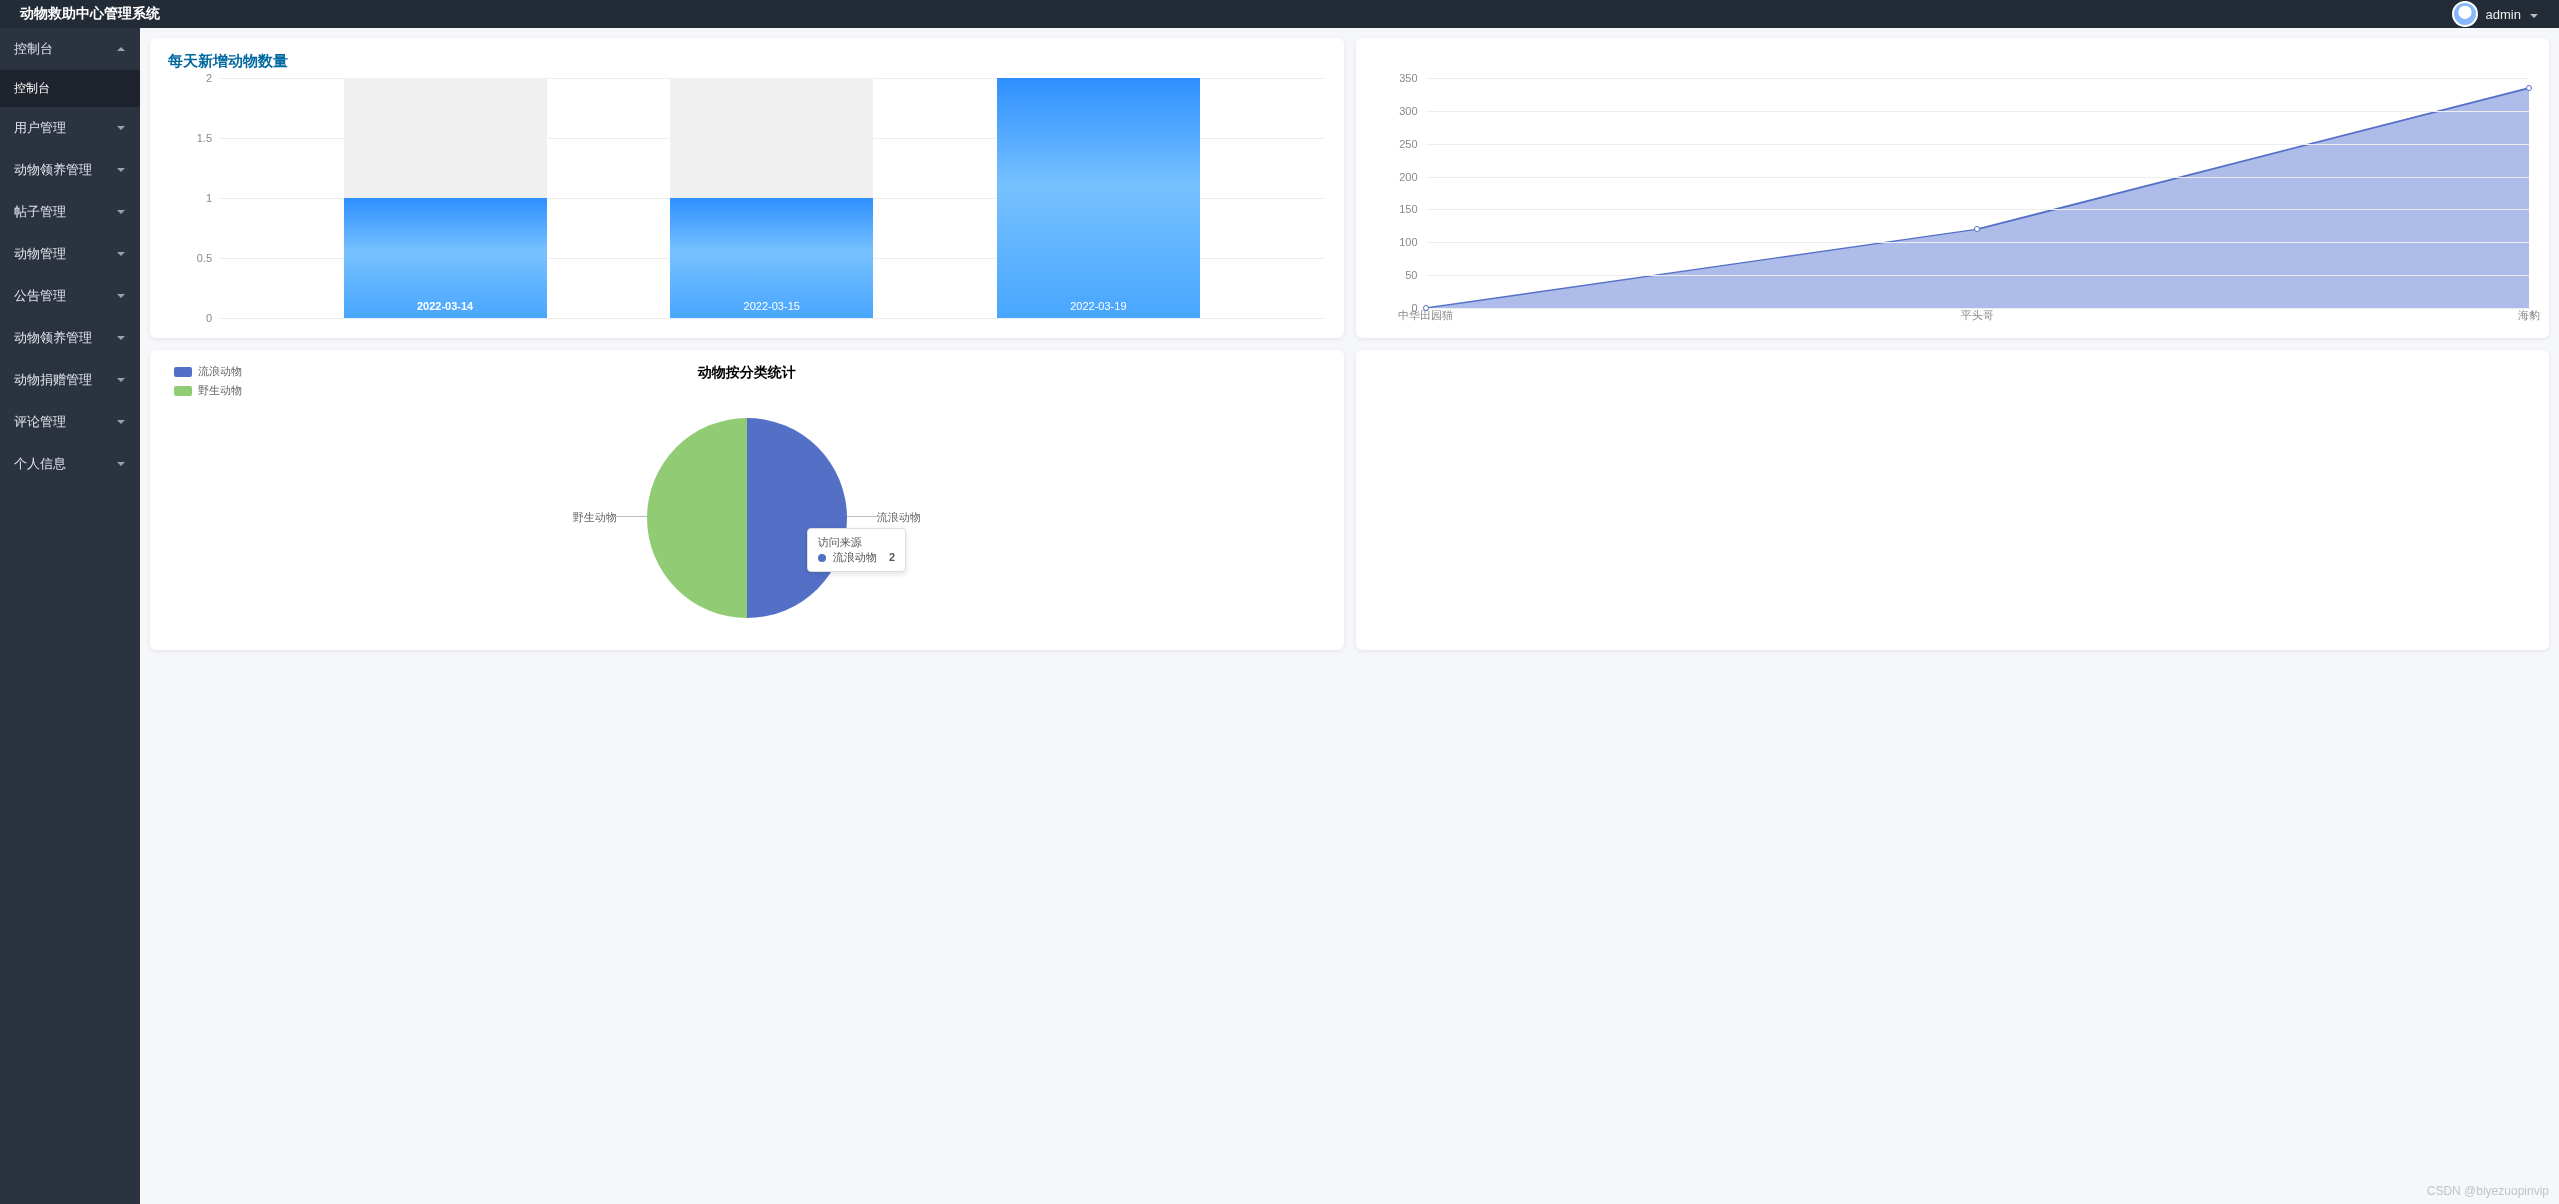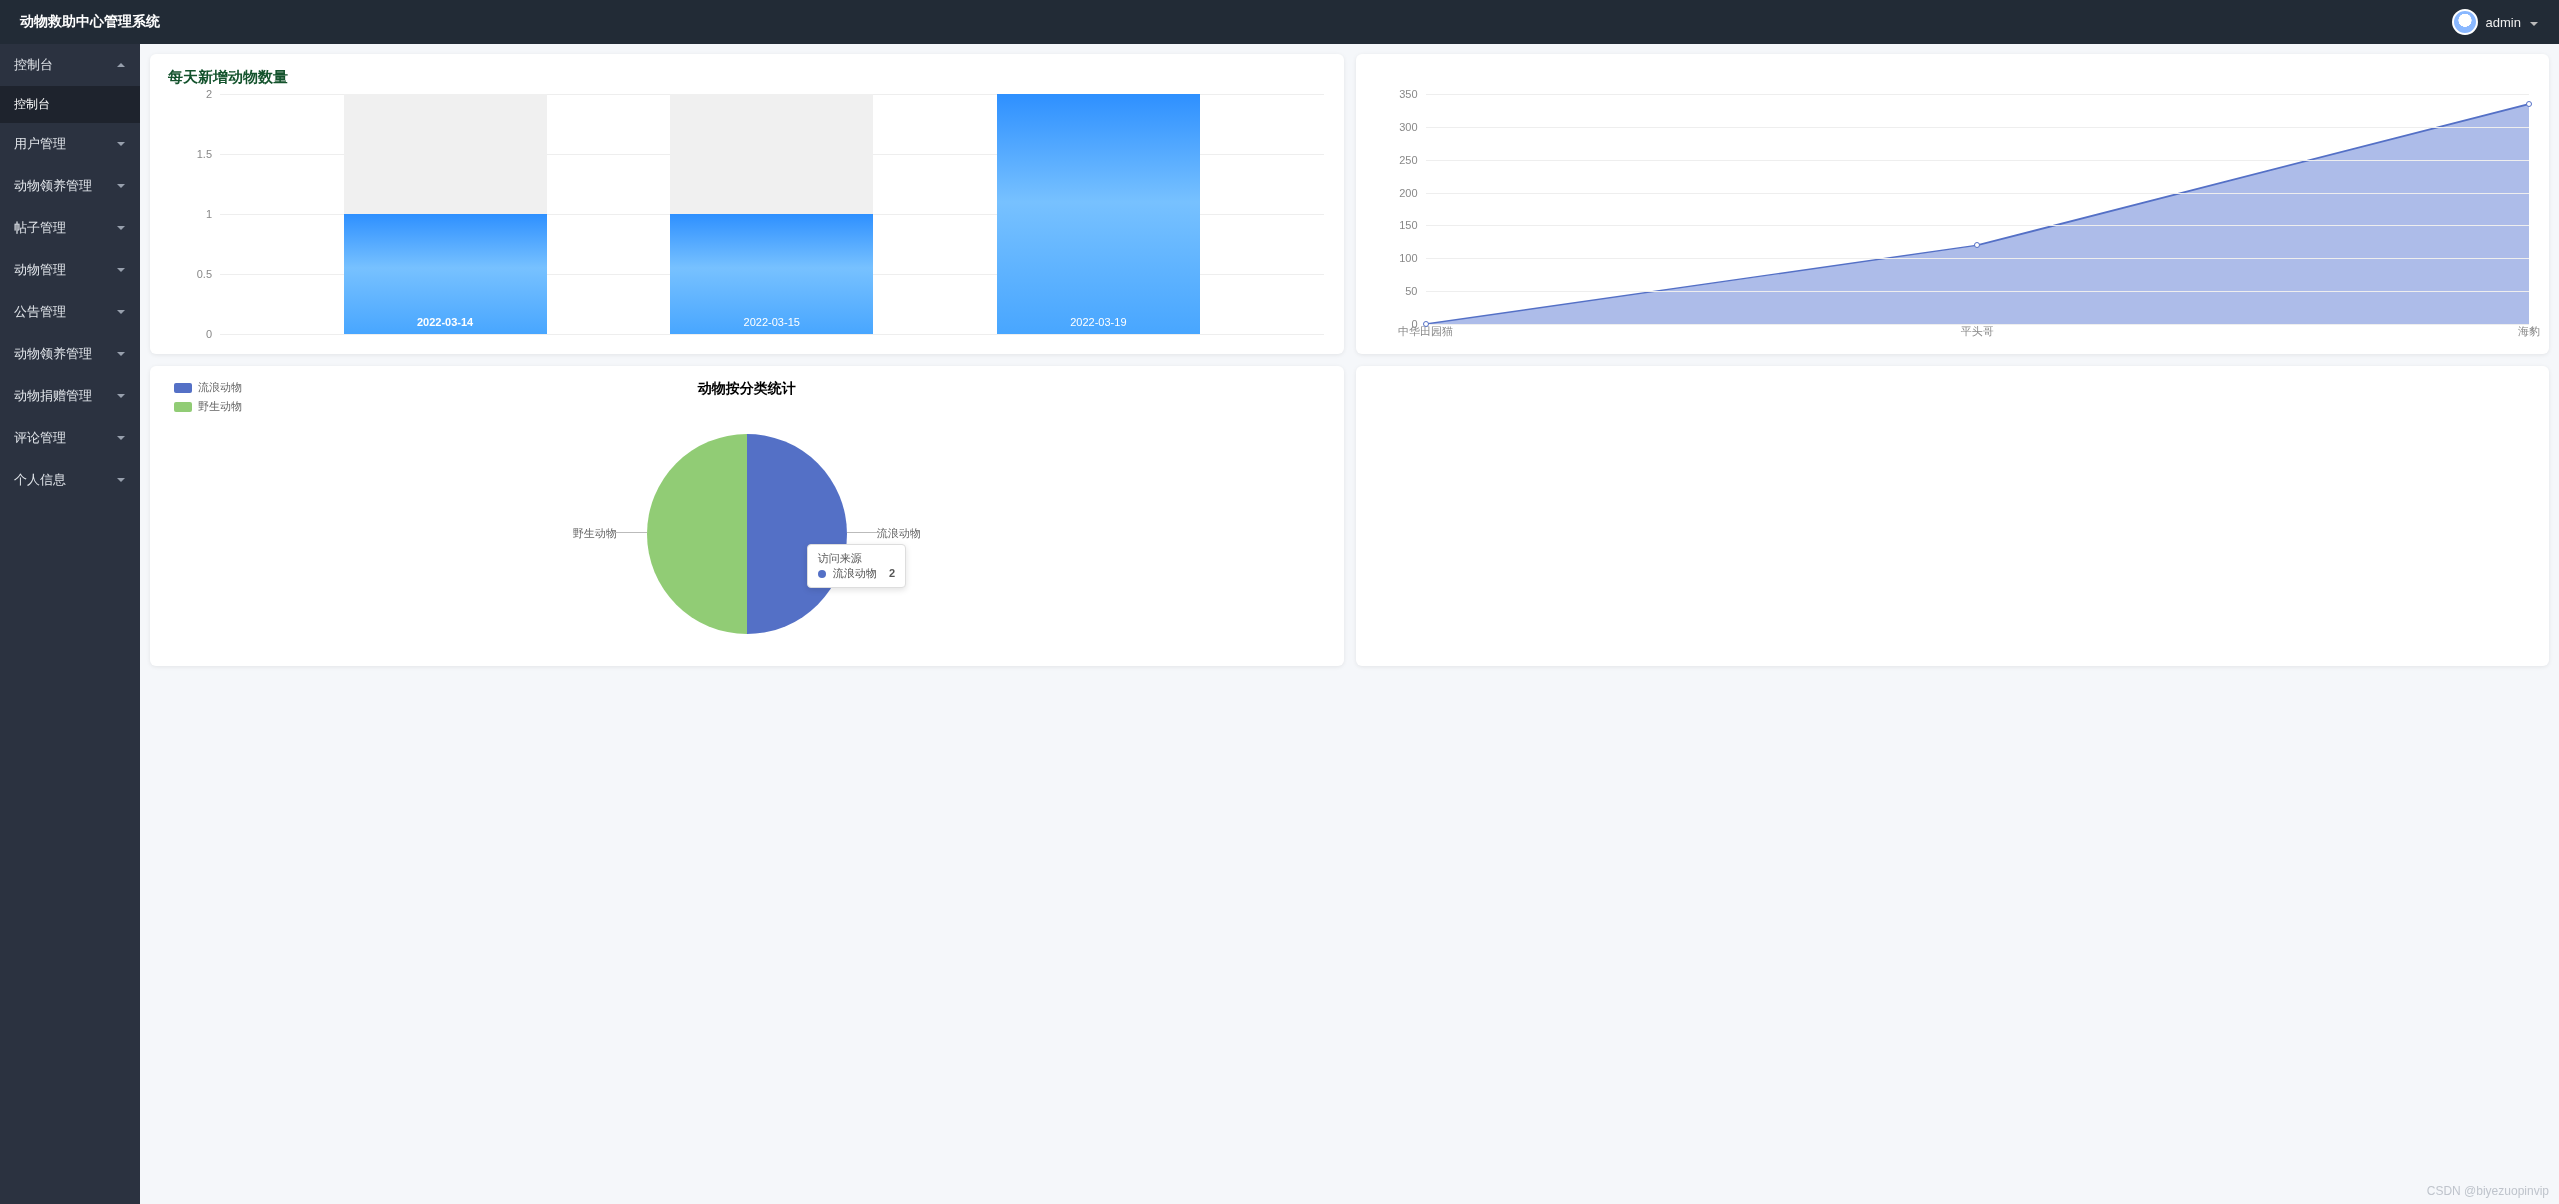--- a/index.html
+++ b/index.html
@@ -1,36 +1,36 @@
 <!DOCTYPE html>
 <html><head>
 <meta charset="utf-8">
 <style>
 * { box-sizing: border-box; margin: 0; padding: 0; }
 html, body { width: 100%; height: 100%; font-family: "Microsoft YaHei", Arial, sans-serif; }
 body { display: flex; flex-direction: column; background: #f5f7fa; overflow: hidden; }
 
-.topbar { height: 44px; background: #222b36; color: #fff; display: flex; align-items: center; padding: 0 20px; justify-content: space-between; }
+.topbar { height: 28px; background: #222b36; color: #fff; display: flex; align-items: center; padding: 0 20px; justify-content: space-between; }
 .app-title { font-size: 14px; font-weight: bold; }
 .user-area { display: flex; align-items: center; gap: 8px; font-size: 13px; color: #eee; cursor: pointer; }
 .avatar { width: 26px; height: 26px; border-radius: 50%; background: radial-gradient(circle at 50% 42%, #fff 0 38%, #8ab8ff 40% 100%); border: 2px solid #fff; }
 .chev { width: 10px; height: 10px; display: inline-block; }
 .chev svg { width: 10px; height: 10px; fill: #bbb; }
 
 .main { flex: 1; display: flex; min-height: 0; }
 .sidebar { width: 140px; background: #2b3240; color: #c9d1d9; display: flex; flex-direction: column; }
 .menu-group-header { display: flex; align-items: center; justify-content: space-between; padding: 12px 14px; font-size: 13px; color: #e1e5ea; cursor: pointer; }
 .menu-item-sub { padding: 10px 14px; font-size: 12px; color: #d8dde3; cursor: pointer; background: #242a36; }
 .menu-item-sub.active { background: #1e232d; color: #fff; }
 .chev-sm svg { width: 10px; height: 10px; fill: #98a0ad; }
 
 .content { flex: 1; padding: 10px; position: relative; overflow: auto; }
 .grid { display: grid; grid-template-columns: 1fr 1fr; grid-template-rows: 300px 300px; gap: 12px; }
 .card { background: #fff; border-radius: 6px; box-shadow: 0 1px 4px rgba(0,0,0,.08); padding: 14px 18px; position: relative; overflow: hidden; }
-.card-title { font-size: 15px; font-weight: bold; color: #14532d; margin-bottom: 6px; }
+.card-title { font-size: 15px; font-weight: bold; color: #0369a1; margin-bottom: 6px; }
 
 
 .bar-area { position: absolute; left: 70px; right: 20px; top: 40px; bottom: 20px; }
 .bar-grid-line { position: absolute; left: 0; right: 0; border-top: 1px solid #eee; }
 .bar-y-label { position: absolute; right: 100%; margin-right: 8px; font-size: 11px; color: #888; transform: translateY(-50%); }
 .bar-bg { position: absolute; bottom: 0; width: 18.4%; background: #f0f0f0; top: 0; }
 .bar-fg { position: absolute; bottom: 0; width: 18.4%; background: linear-gradient(to top,#48a6ff 0%, #77c1ff 55%, #2e90ff 100%); }
 .bar-x-label { position: absolute; bottom: 6px; width: 18.4%; text-align: center; font-size: 11px; color: #fff; }
 
 

